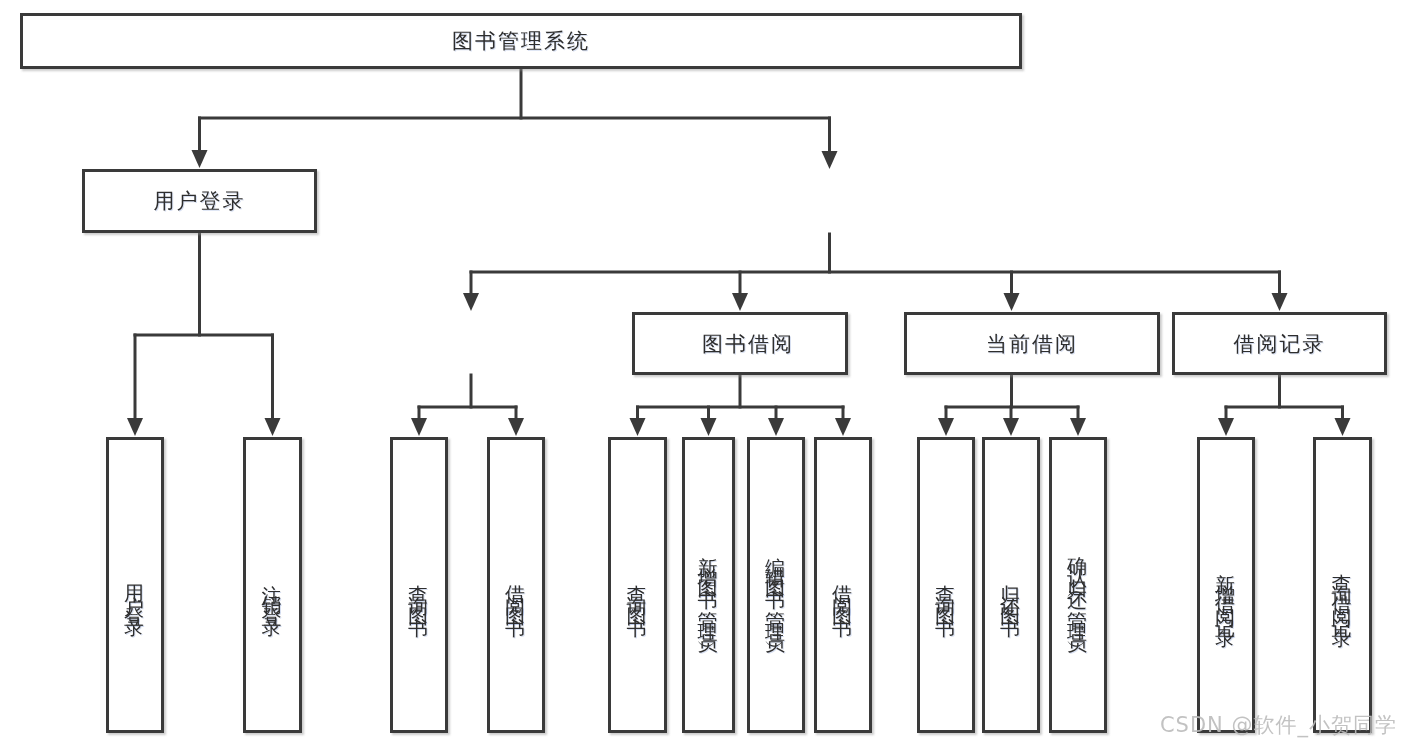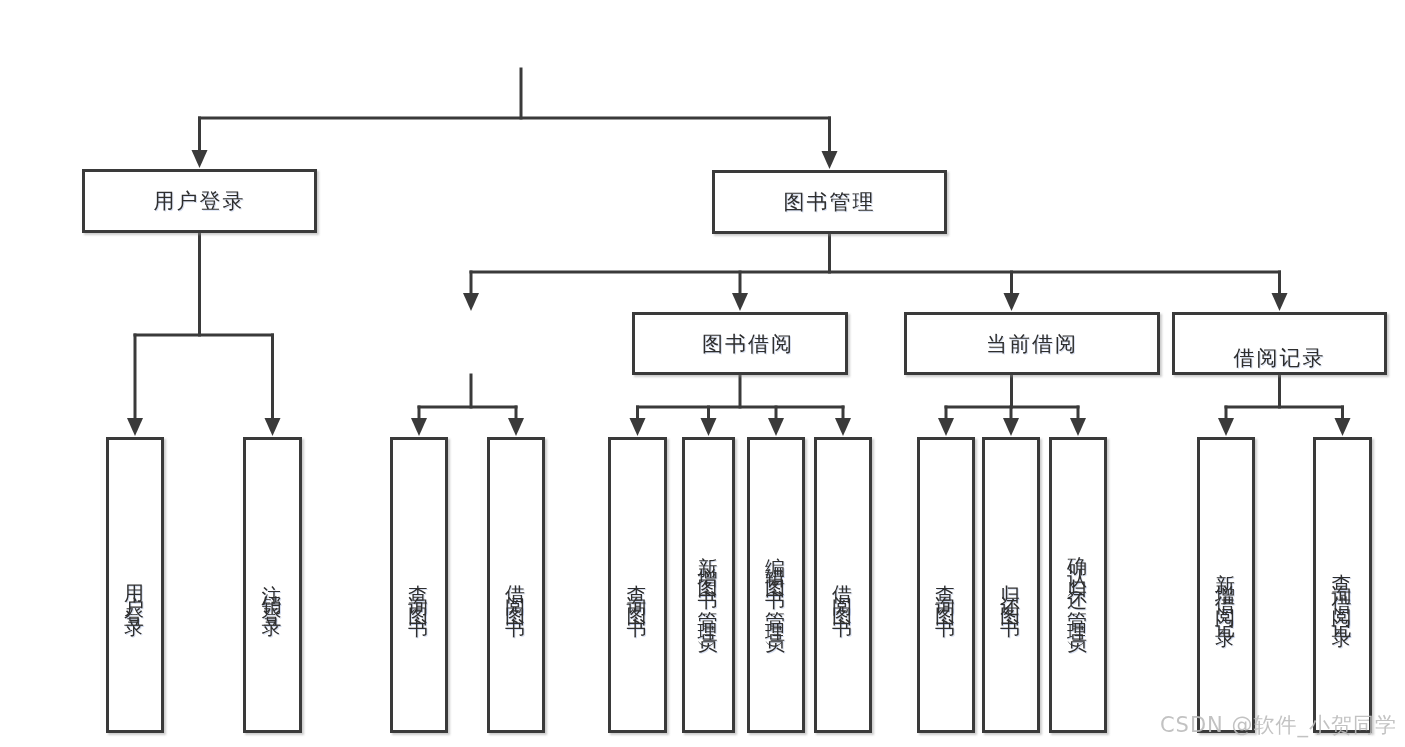--- a/index.html
+++ b/index.html
@@ -126,33 +126,33 @@
       <g>
         <line x1="1279.5" y1="375" x2="1279.5" y2="407" class="connector"></line>
         <line x1="1226" y1="407" x2="1342.5" y2="407" class="connector"></line>
         <line x1="1226" y1="407" x2="1226" y2="424" class="connector"></line>
         <polygon points="1218,418 1234,418 1226,436" class="arrowhead"></polygon>
         <line x1="1342.5" y1="407" x2="1342.5" y2="424" class="connector"></line>
         <polygon points="1334.5,418 1350.5,418 1342.5,436" class="arrowhead"></polygon>
       </g>
     </svg>
   <div id="node-layer">
+      <div class="node" style="left: 20px; top: 13px; width: 1002px; height: 56px;">
+        <span class="label">图书管理系统</span>
+      </div>
       <div class="node" style="left: 82px; top: 169px; width: 235px; height: 64px;">
         <span class="label">用户登录</span>
-      </div>
-      <div class="node" style="left: 712px; top: 170px; width: 235px; height: 64px;">
-        <span class="label">图书管理</span>
       </div>
       <div class="node" style="left: 632px; top: 312px; width: 216px; height: 63px; padding-left: 16px;">
         <span class="label">图书借阅</span>
       </div>
       <div class="node" style="left: 904px; top: 312px; width: 256px; height: 63px;">
         <span class="label">当前借阅</span>
       </div>
-      <div class="node" style="left: 1172px; top: 312px; width: 215px; height: 63px; align-items: flex-end;">
+      <div class="node" style="left: 1172px; top: 312px; width: 215px; height: 63px;">
         <span class="label">借阅记录</span>
       </div>
       <div class="node vertical" style="left: 106px; top: 437px; width: 58px; height: 296px;">
         <span class="label">用户登录</span>
       </div>
       <div class="node vertical" style="left: 243px; top: 437px; width: 59px; height: 296px;">
         <span class="label">注销登录</span>
       </div>
       <div class="node vertical" style="left: 390px; top: 437px; width: 58px; height: 296px;">
         <span class="label">查询图书</span>

